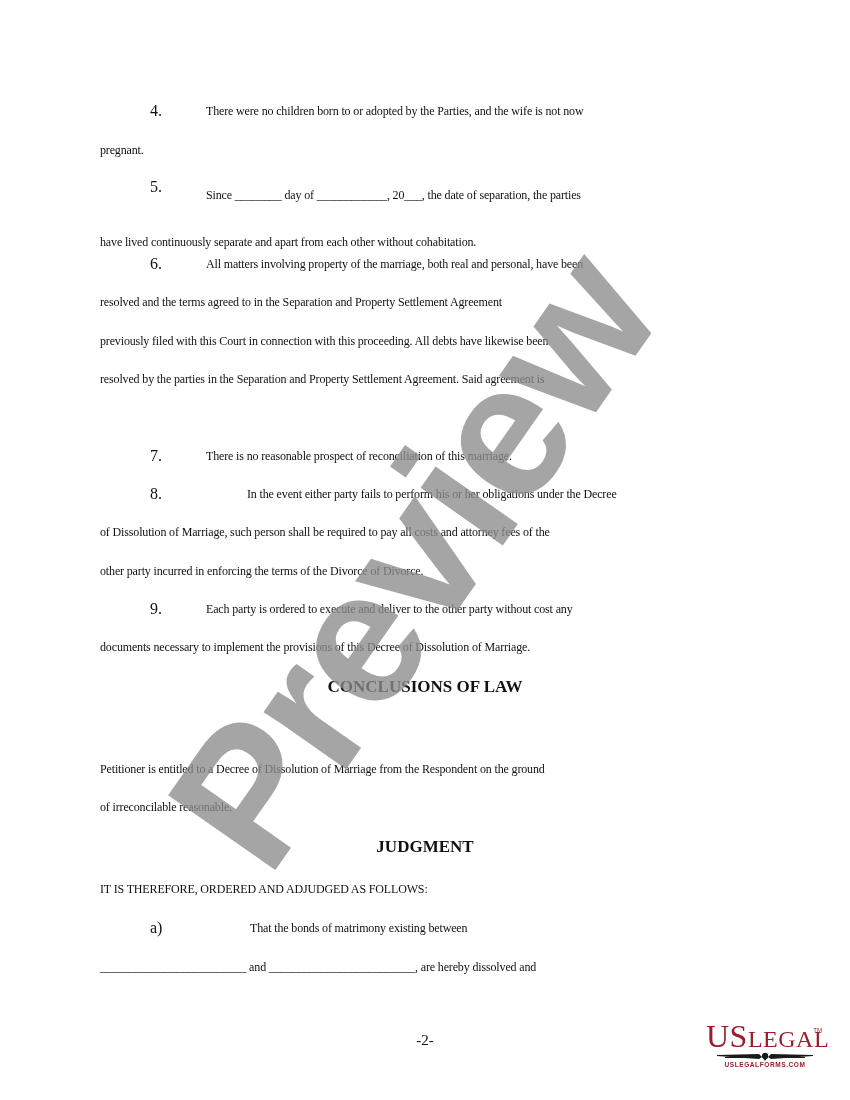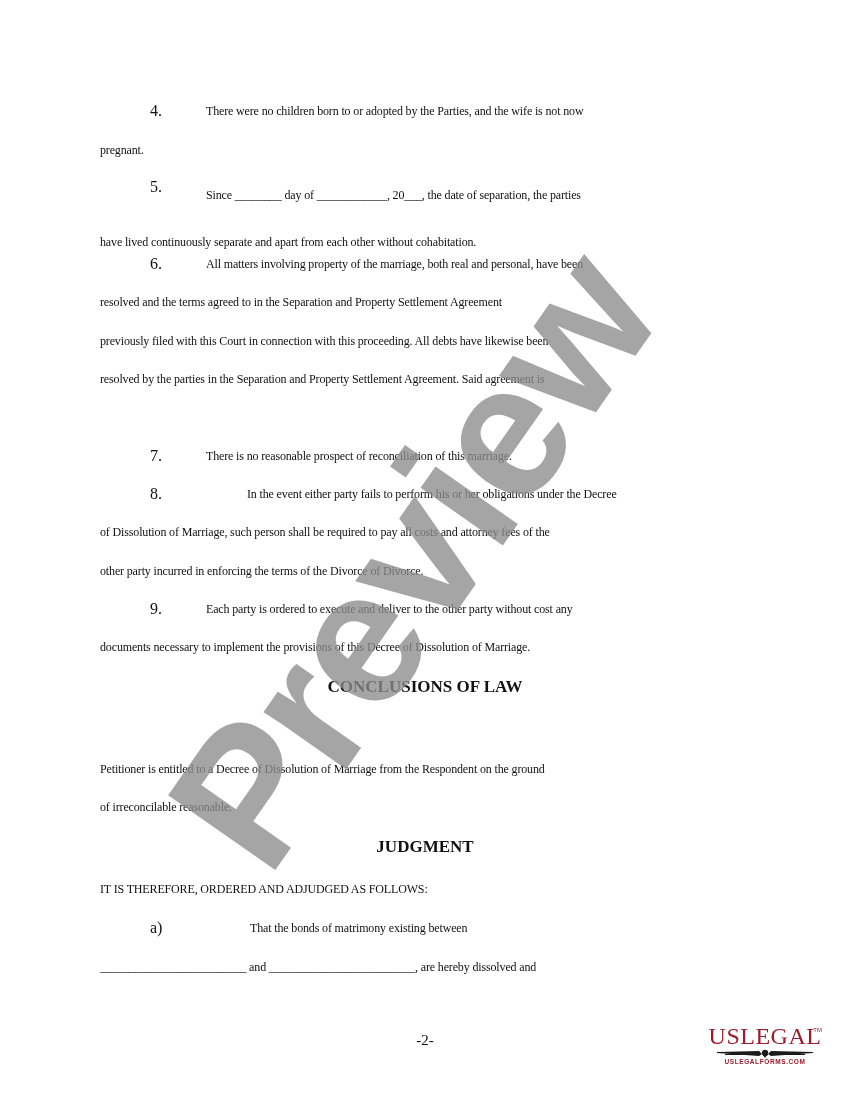--- a/index.html
+++ b/index.html
@@ -72,21 +72,21 @@
       height: 46px;
       text-align: center;
     }
     .logo-word {
       font-family: "Liberation Serif", "DejaVu Serif", serif;
       color: #9b1c2c;
       font-size: 24px;
       line-height: 24px;
       letter-spacing: 0.5px;
     }
-    .logo-word .big { font-size: 24px; }
+    .logo-word .big { font-size: 32px; }
     .logo-tm {
       position: absolute;
       right: 2px;
       top: 3px;
       font-size: 6px;
       color: #9b1c2c;
       font-family: "Liberation Sans", sans-serif;
     }
     .logo-wings {
       display: block;

